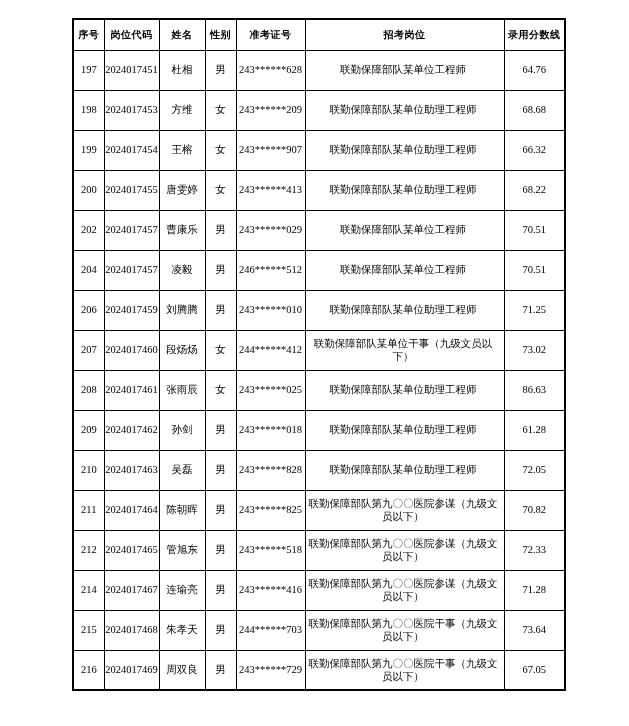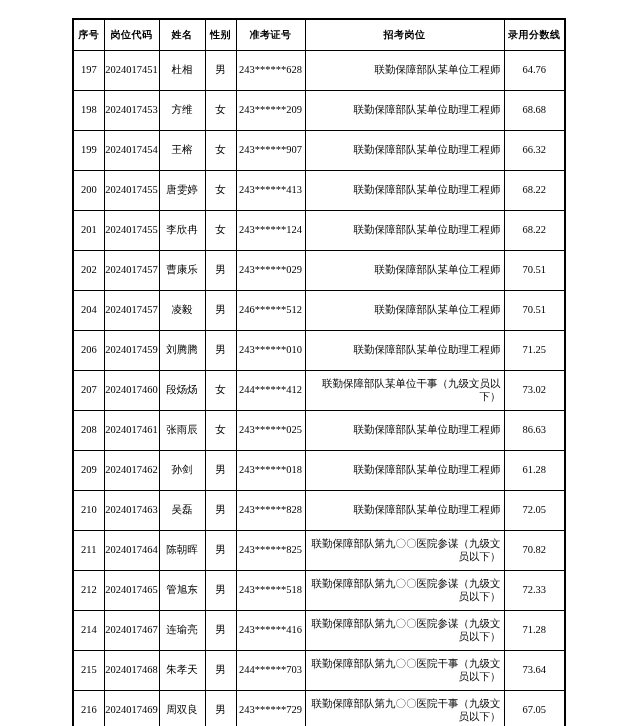--- a/index.html
+++ b/index.html
@@ -39,21 +39,21 @@
   }
   table.score-table th {
     font-weight: bold;
     font-size: 10px;
     letter-spacing: 0.5px;
   }
   table.score-table tr.data-row {
     height: 40px;
   }
   table.score-table td.col-position {
-    text-align: right;
+    text-align: center;
     padding-right: 3px;
   }
   table.score-table td.col-score,
   table.score-table td.col-index,
   table.score-table td.col-job_code,
   table.score-table td.col-ticket {
     font-family: "Liberation Serif", "DejaVu Serif", serif;
   }
 </style>
 </head>
@@ -111,29 +111,20 @@
       <tr class="data-row">
         <td class="col-index">200</td>
         <td class="col-job_code">2024017455</td>
         <td class="col-name">唐雯婷</td>
         <td class="col-gender">女</td>
         <td class="col-ticket">243******413</td>
         <td class="col-position">联勤保障部队某单位助理工程师</td>
         <td class="col-score">68.22</td>
       </tr>
       <tr class="data-row">
-        <td class="col-index">201</td>
-        <td class="col-job_code">2024017455</td>
-        <td class="col-name">李欣冉</td>
-        <td class="col-gender">女</td>
-        <td class="col-ticket">243******124</td>
-        <td class="col-position">联勤保障部队某单位助理工程师</td>
-        <td class="col-score">68.22</td>
-      </tr>
-      <tr class="data-row">
         <td class="col-index">202</td>
         <td class="col-job_code">2024017457</td>
         <td class="col-name">曹康乐</td>
         <td class="col-gender">男</td>
         <td class="col-ticket">243******029</td>
         <td class="col-position">联勤保障部队某单位工程师</td>
         <td class="col-score">70.51</td>
       </tr>
       <tr class="data-row">
         <td class="col-index">204</td>

